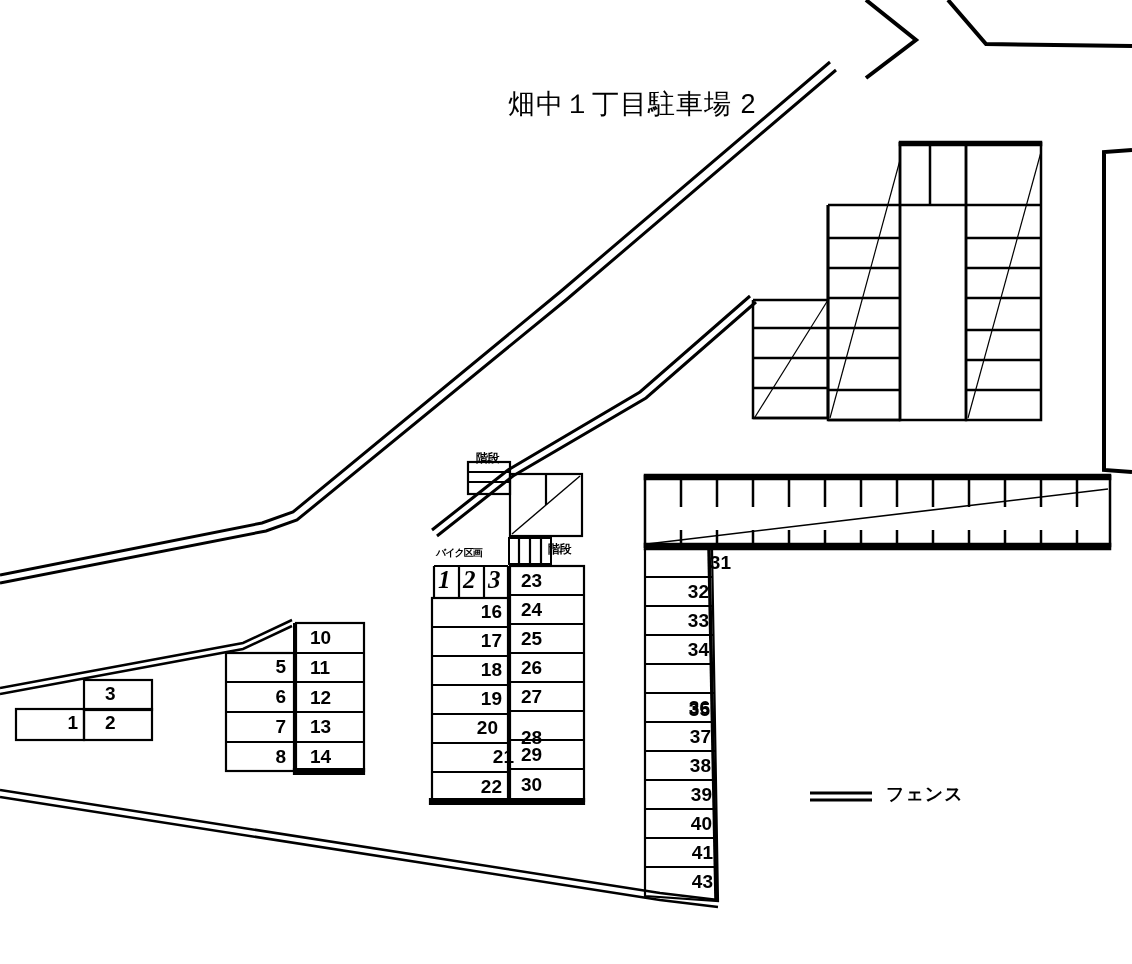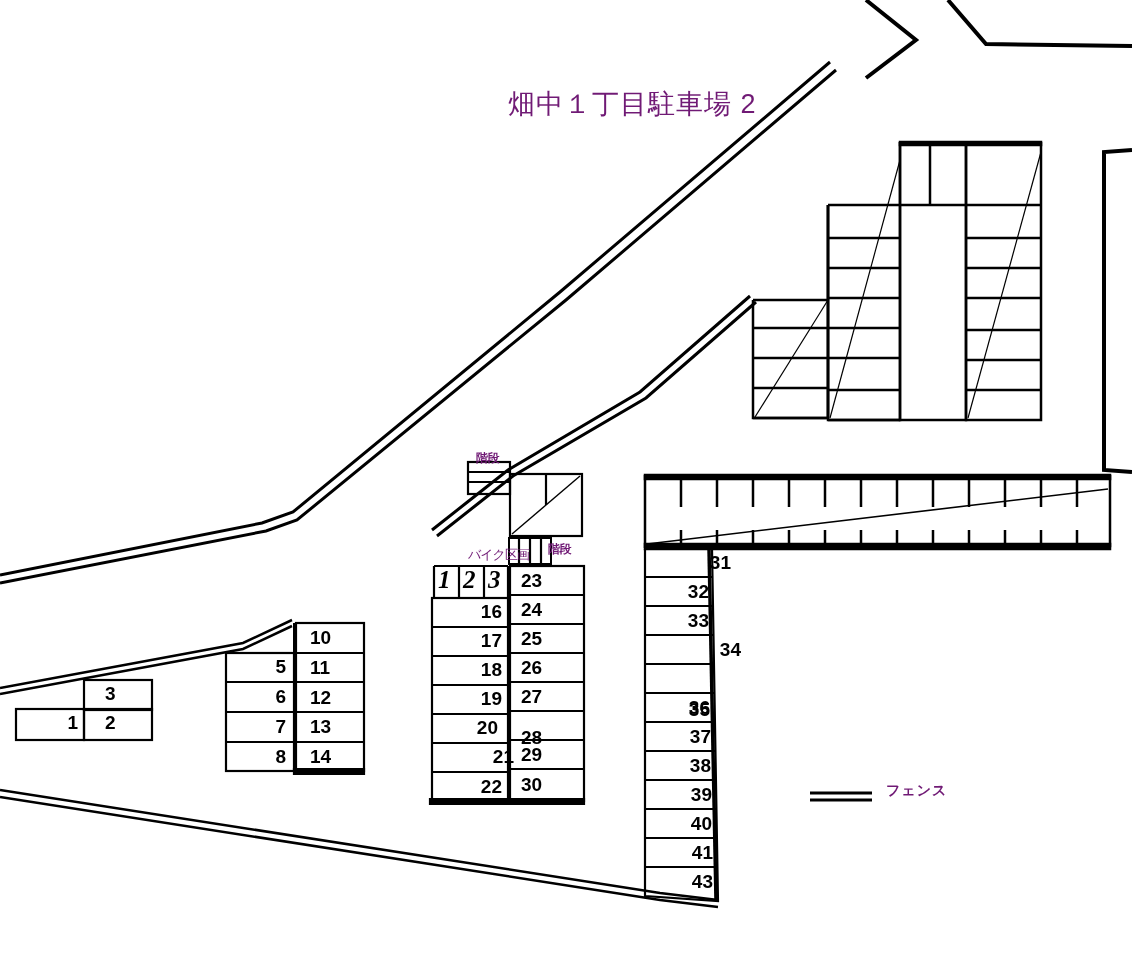--- a/index.html
+++ b/index.html
@@ -1,24 +1,24 @@
 <!DOCTYPE html>
 <html><head>
 <meta charset="utf-8">
 <style>
   html,body{margin:0;padding:0;background:#ffffff;}
   body{font-family:"Liberation Sans","DejaVu Sans",sans-serif;}
   #canvas{position:relative;width:1132px;height:964px;background:#ffffff;overflow:hidden;}
   #canvas svg{position:absolute;left:0;top:0;}
-  .lbl{position:absolute;color:#701a75;white-space:nowrap;}
+  .lbl{position:absolute;color:#000000;white-space:nowrap;}
   .title-main{font-size:27px;letter-spacing:1px;font-weight:500;}
   .title-sub{font-size:27px;letter-spacing:1px;font-weight:500;}
-  .legend-text{font-size:14px;font-weight:700;letter-spacing:1px;font-family:Liberation Mono, monospace;}
+  .legend-text{font-size:18px;font-weight:700;letter-spacing:1px;font-family:Liberation Mono, monospace;}
   .stair-text{font-size:12px;font-weight:800;letter-spacing:-0.5px;}
-  .bike-text{font-size:13px;font-weight:400;letter-spacing:-1px;margin-left:32px;}
+  .bike-text{font-size:10px;font-weight:700;letter-spacing:-1px;}
   .stall-num{position:absolute;font-size:19px;font-weight:700;color:#000;}
   .stall-num.r{text-align:right;}
   .hand-num{position:absolute;font-size:25px;font-weight:700;font-style:italic;color:#000;font-family:"Liberation Serif",serif;}
 </style>
 </head>
 <body>
 
 <div id="canvas">
 
   <svg width="1132" height="964" viewBox="0 0 1132 964">
@@ -264,21 +264,21 @@
   <div class="stall-num" style="left:521px;top:628px;">25</div>
   <div class="stall-num" style="left:521px;top:657px;">26</div>
   <div class="stall-num" style="left:521px;top:686px;">27</div>
   <div class="stall-num" style="left:521px;top:715px;margin-top:12px;">28</div>
   <div class="stall-num" style="left:521px;top:744px;">29</div>
   <div class="stall-num" style="left:521px;top:774px;">30</div>
 
   <div class="stall-num r" style="left:645px;top:552px;width:86px;">31</div>
   <div class="stall-num r" style="left:645px;top:581px;width:64px;">32</div>
   <div class="stall-num r" style="left:645px;top:610px;width:64px;">33</div>
-  <div class="stall-num r" style="left:645px;top:639px;width:64px;margin-left:32px;">34</div>
+  <div class="stall-num r" style="left:645px;top:639px;width:64px;">34</div>
   <div class="stall-num r" style="left:645px;top:668px;width:65px;margin-top:31px;">35</div>
   <div class="stall-num r" style="left:645px;top:697px;width:65px;">36</div>
   <div class="stall-num r" style="left:645px;top:726px;width:66px;">37</div>
   <div class="stall-num r" style="left:645px;top:755px;width:66px;">38</div>
   <div class="stall-num r" style="left:645px;top:784px;width:67px;">39</div>
   <div class="stall-num r" style="left:645px;top:813px;width:67px;">40</div>
   <div class="stall-num r" style="left:645px;top:842px;width:68px;">41</div>
   <div class="stall-num r" style="left:645px;top:871px;width:68px;">43</div>
 
 </div>

